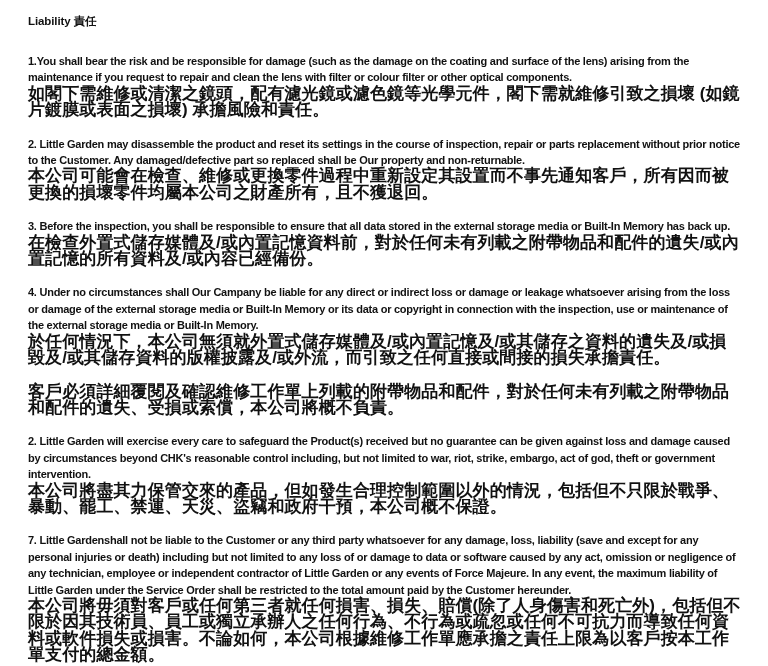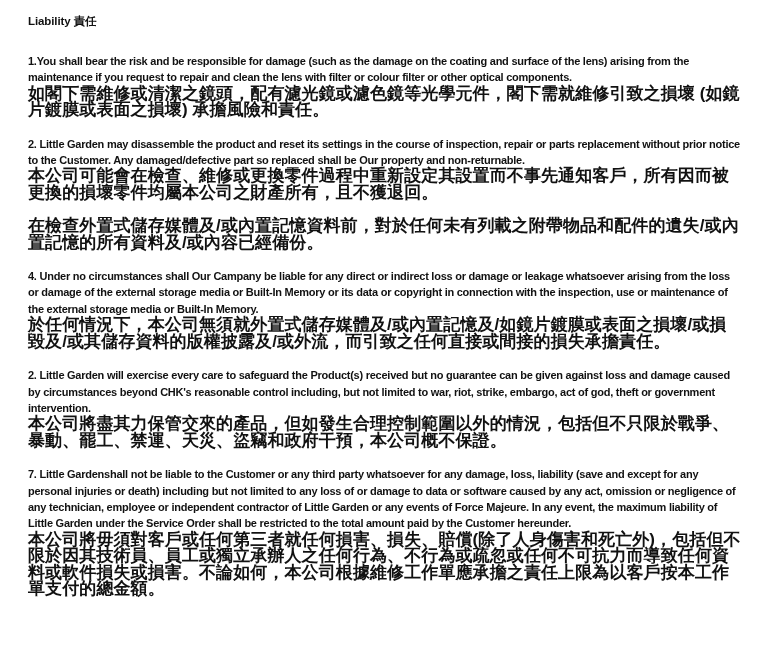--- a/index.html
+++ b/index.html
@@ -55,29 +55,31 @@
     <div class="en-text">1.You shall bear the risk and be responsible for damage (such as the damage on the coating and surface of the lens) arising from the maintenance if you request to repair and clean the lens with filter or colour filter or other optical components.</div>
     <div class="zh-text">如閣下需維修或清潔之鏡頭，配有濾光鏡或濾色鏡等光學元件，閣下需就維修引致之損壞 (如鏡片鍍膜或表面之損壞) 承擔風險和責任。</div>
   </div>
 
   <div class="section">
     <div class="en-text">2. Little Garden may disassemble the product and reset its settings in the course of inspection, repair or parts replacement without prior notice to the Customer. Any damaged/defective part so replaced shall be Our property and non-returnable.</div>
     <div class="zh-text">本公司可能會在檢查、維修或更換零件過程中重新設定其設置而不事先通知客戶，所有因而被更換的損壞零件均屬本公司之財產所有，且不獲退回。</div>
   </div>
 
   <div class="section">
+    <div class="en-text">3. Before the inspection, you shall be responsible to ensure that all data stored in the external storage media or Built-In Memory has back up.</div>
     <div class="zh-text">在檢查外置式儲存媒體及/或內置記憶資料前，對於任何未有列載之附帶物品和配件的遺失/或內置記憶的所有資料及/或內容已經備份。</div>
   </div>
 
   <div class="section">
     <div class="en-text">4. Under no circumstances shall Our Campany be liable for any direct or indirect loss or damage or leakage whatsoever arising from the loss or damage of the external storage media or Built-In Memory or its data or copyright in connection with the inspection, use or maintenance of the external storage media or Built-In Memory.</div>
-    <div class="zh-text">於任何情況下，本公司無須就外置式儲存媒體及/或內置記憶及/如鏡片鍍膜或表面之損壞/或損毀及/或其儲存資料的版權披露及/或外流，而引致之任何直接或間接的損失承擔責任。</div>
+    <div class="zh-text">於任何情況下，本公司無須就外置式儲存媒體及/或內置記憶及/或其儲存之資料的遺失及/或損毀及/或其儲存資料的版權披露及/或外流，而引致之任何直接或間接的損失承擔責任。</div>
   </div>
 
   <div class="section">
+    <div class="zh-text">客戶必須詳細覆閱及確認維修工作單上列載的附帶物品和配件，對於任何未有列載之附帶物品和配件的遺失、受損或索償，本公司將概不負責。</div>
   </div>
 
   <div class="section">
     <div class="en-text">2. Little Garden will exercise every care to safeguard the Product(s) received but no guarantee can be given against loss and damage caused by circumstances beyond CHK's reasonable control including, but not limited to war, riot, strike, embargo, act of god, theft or government intervention.</div>
     <div class="zh-text">本公司將盡其力保管交來的產品，但如發生合理控制範圍以外的情況，包括但不只限於戰爭、暴動、罷工、禁運、天災、盜竊和政府干預，本公司概不保證。</div>
   </div>
 
   <div class="section">
     <div class="en-text">7. Little Gardenshall not be liable to the Customer or any third party whatsoever for any damage, loss, liability (save and except for any personal injuries or death) including but not limited to any loss of or damage to data or software caused by any act, omission or negligence of any technician, employee or independent contractor of Little Garden or any events of Force Majeure. In any event, the maximum liability of Little Garden under the Service Order shall be restricted to the total amount paid by the Customer hereunder.</div>
     <div class="zh-text">本公司將毋須對客戶或任何第三者就任何損害、損失、賠償(除了人身傷害和死亡外)，包括但不限於因其技術員、員工或獨立承辦人之任何行為、不行為或疏忽或任何不可抗力而導致任何資料或軟件損失或損害。不論如何，本公司根據維修工作單應承擔之責任上限為以客戶按本工作單支付的總金額。</div>

